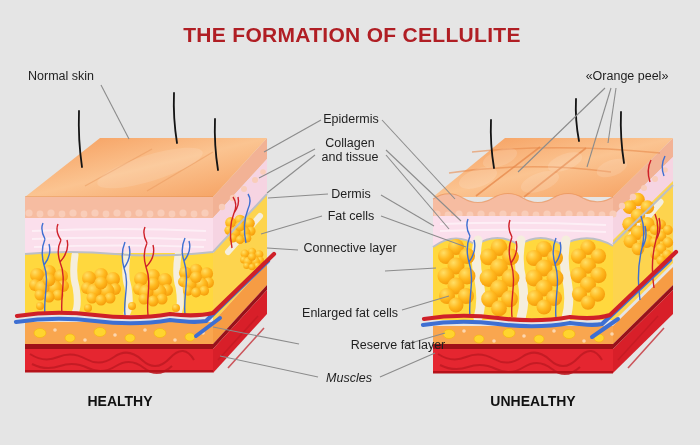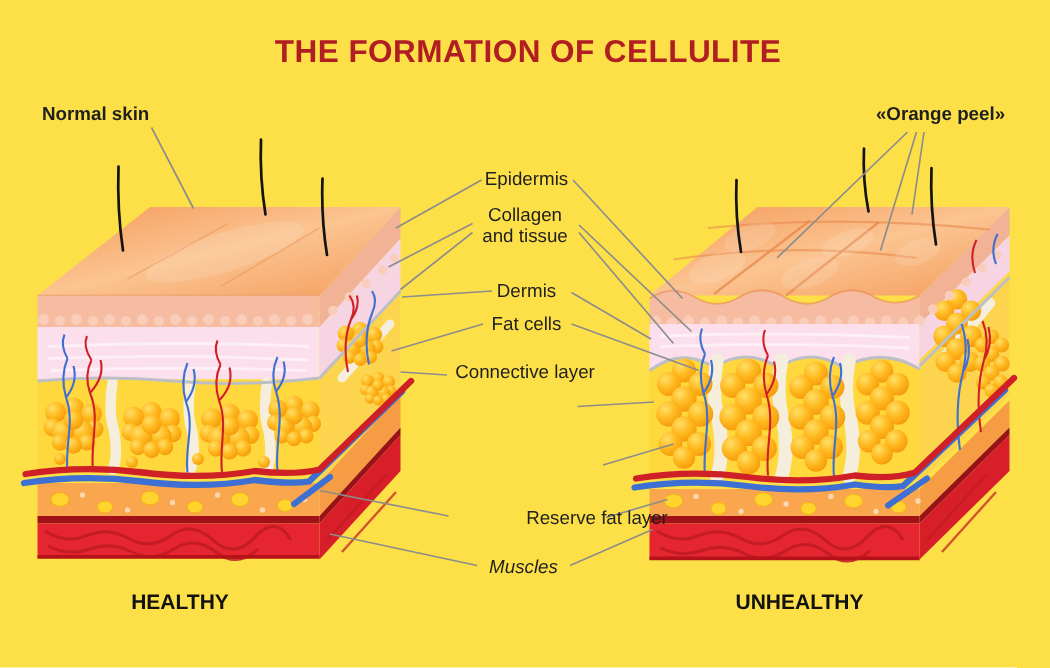--- a/index.html
+++ b/index.html
@@ -1,25 +1,25 @@
 <!DOCTYPE html>
 <html><head>
 <meta charset="utf-8">
 <style>
   html,body{margin:0;padding:0;background:#ffffff;}
   #canvas{
-    position:relative;width:700px;height:445px;background:#fde047;overflow:hidden;
+    position:relative;width:700px;height:445px;background:#e5e5e5;overflow:hidden;
     font-family:"Liberation Sans",sans-serif;
   }
   #art{position:absolute;left:0;top:0;}
   .lbl{
     position:absolute;transform:translateX(-50%);text-align:center;white-space:nowrap;
     font-size:12.5px;line-height:1.12;color:#1f1f1f;
   }
-  .lbl.bold{font-weight:bold;}
+  .lbl.bold{font-weight:normal;}
   .lbl.left-anchor{transform:none;text-align:left;}
   .title{
     position:absolute;left:352px;top:23px;transform:translateX(-50%);
     font-size:21px;font-weight:bold;color:#b01e24;letter-spacing:.3px;white-space:nowrap;
   }
   .panel-caption{font-size:14px;font-weight:bold;color:#111;}
 </style>
 </head>
 <body>
 
@@ -292,19 +292,20 @@
 <div class="lbl bold" style="left:627px;top:69px;">«Orange peel»</div>
 
 <div class="lbl" style="left:351px;top:112px;">Epidermis</div>
 <div class="lbl" style="left:350px;top:136px;">
   <div>Collagen</div>
   <div>and tissue</div>
 </div>
 <div class="lbl" style="left:351px;top:187px;">Dermis</div>
 <div class="lbl" style="left:351px;top:209px;">Fat cells</div>
 <div class="lbl" style="left:350px;top:241px;">Connective layer</div>
+<div class="lbl" style="left:350px;top:306px;">Enlarged fat cells</div>
 <div class="lbl" style="left:351px;top:338px;margin-left:47px;">Reserve fat layer</div>
 <div class="lbl" style="left:349px;top:371px;font-style:italic;">Muscles</div>
 
 <div class="lbl panel-caption" style="left:120px;top:394px;">HEALTHY</div>
 <div class="lbl panel-caption" style="left:533px;top:394px;">UNHEALTHY</div>
 
 </div>
 
 </body></html>

